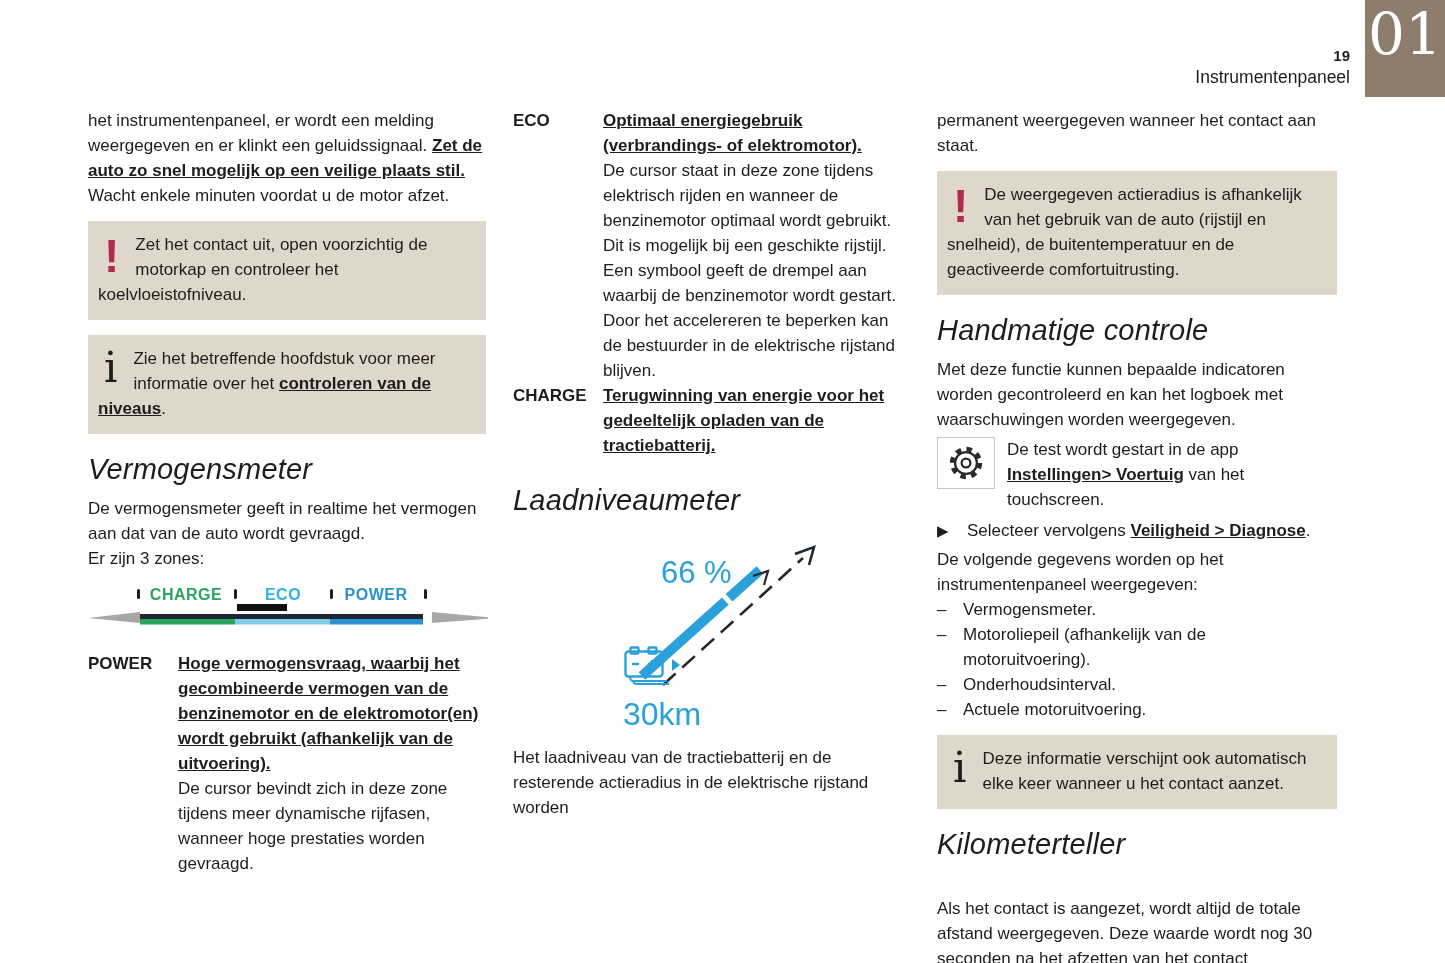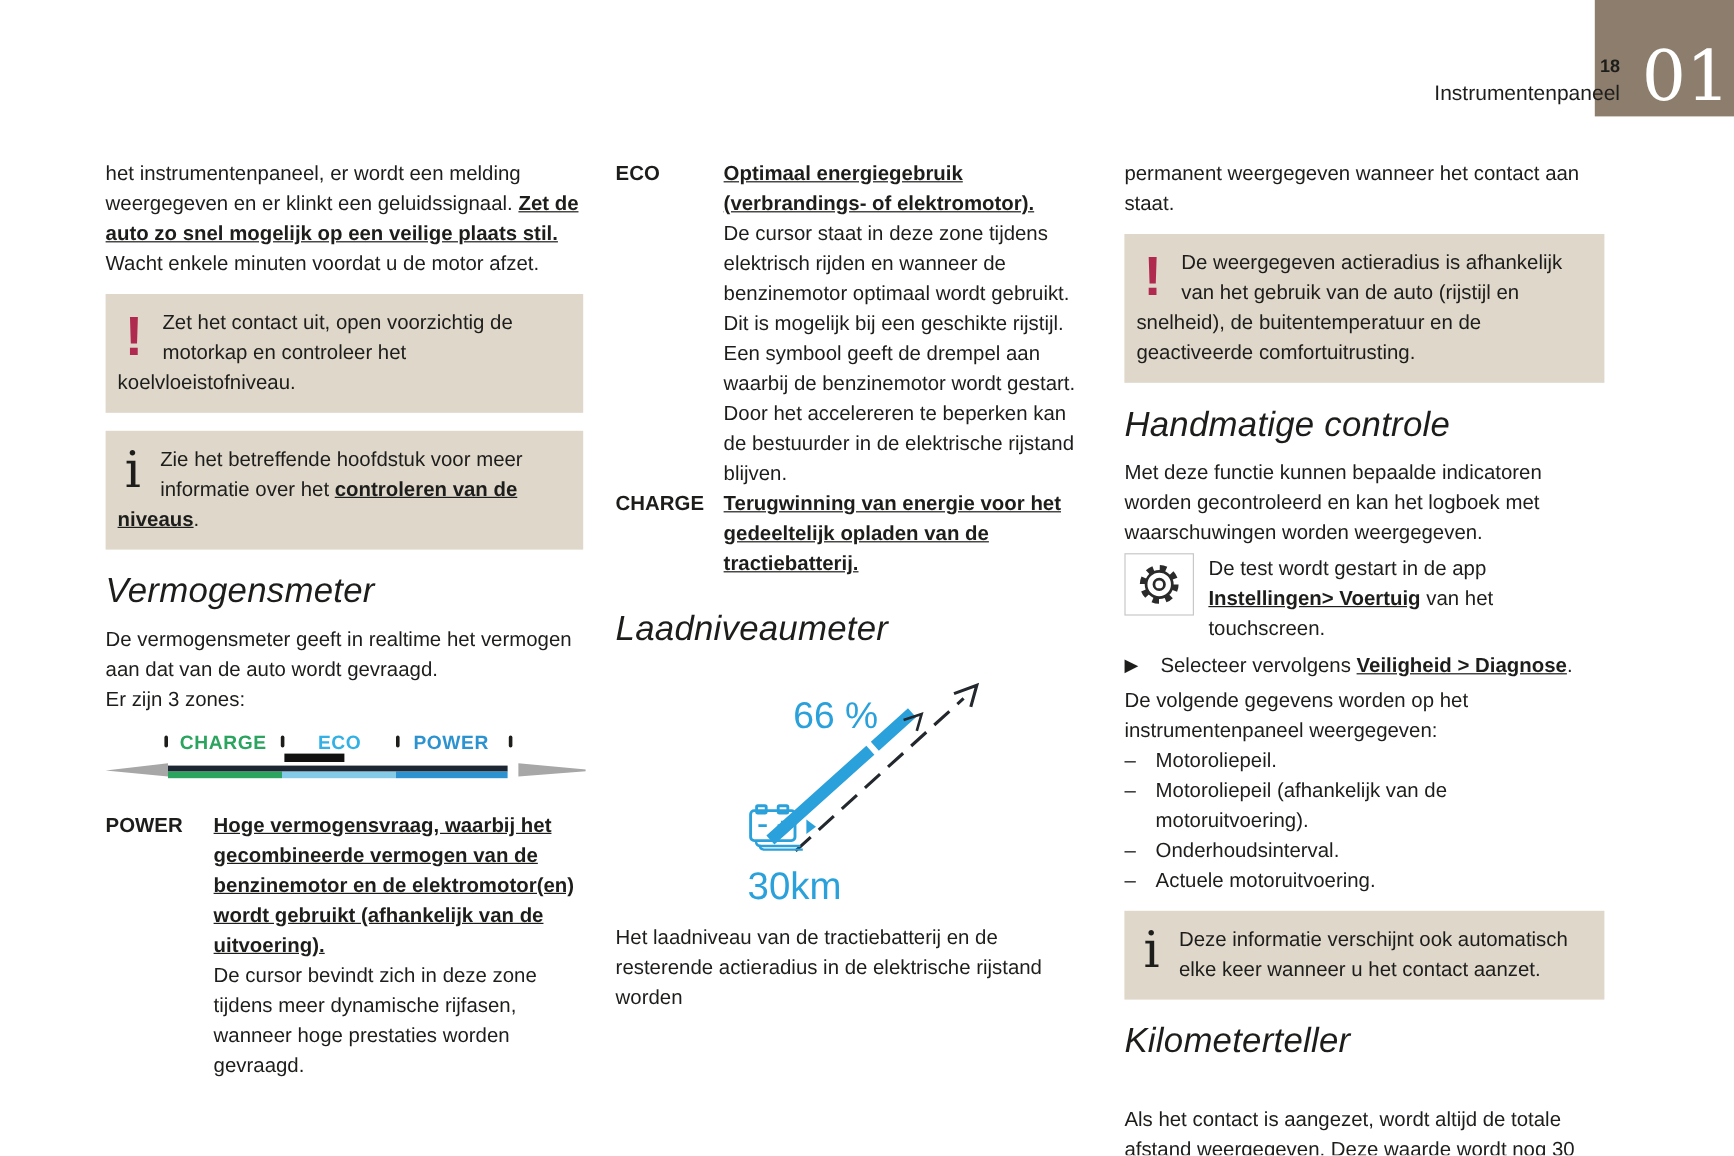--- a/index.html
+++ b/index.html
@@ -1,25 +1,25 @@
 <!DOCTYPE html>
 <html><head>
 <meta charset="utf-8">
 <style>
   html,body{margin:0;padding:0;background:#ffffff;}
   .page{position:relative;width:1445px;height:963px;background:#ffffff;overflow:hidden;
         font-family:"Liberation Sans",sans-serif;color:#1d1d1b;}
   
   .chapter-box{position:absolute;top:0;right:0;width:80px;height:97px;background:#8c7d6c;
-        color:#fff;display:flex;align-items:flex-end;justify-content:center;
-        font-family:"DejaVu Serif",serif;font-size:58px;font-weight:400;padding-left:36px;}
+        color:#fff;display:flex;align-items:flex-start;justify-content:center;
+        font-family:"DejaVu Serif",serif;font-size:58px;font-weight:400;}
   .page-num{position:absolute;top:47px;right:95px;font-size:15px;font-weight:700;text-align:right;}
   .section-title{position:absolute;top:67px;right:95px;font-size:17.5px;text-align:right;}
   
-  .col{position:absolute;top:132px;width:398px;font-size:17px;line-height:25px;}
+  .col{position:absolute;top:108px;width:398px;font-size:17px;line-height:25px;}
   .col-1{left:88px;}
   .col-2{left:513px;}
   .col-3{left:937px;width:400px;}
   p{margin:0;}
   .b{font-weight:700;text-decoration:underline;}
   
   .note{background:#ded7ca;padding:11px 14px 13px 10px;margin:13px 0 15px 0;}
   .note .nicon{float:left;margin:1px 16px 0 6px;line-height:1;}
   .excl{color:#b02a50;font-size:46px;font-weight:700;font-family:"Liberation Sans",sans-serif;}
   .infoi{color:#1d1d1b;font-size:42px;font-family:"DejaVu Serif",serif;}
@@ -46,21 +46,21 @@
   .dash-row .dash{width:26px;flex-shrink:0;}
 </style>
 </head>
 <body>
 
 <div class="page">
 
   <div class="chapter-box">
     <span>01</span>
   </div>
-  <div class="page-num">18</div>
+  <div class="page-num">19</div>
   <div class="section-title">Instrumentenpaneel</div>
 
   <div class="col col-1">
     <p><span>het instrumentenpaneel, er wordt een melding weergegeven en er klinkt een geluidssignaal. </span><span class="b">Zet de auto zo snel mogelijk op een veilige plaats stil. </span><span>Wacht enkele minuten voordat u de motor afzet.</span></p>
 
     <div class="note">
       <span class="nicon excl">!</span>
       <span>Zet het contact uit, open voorzichtig de motorkap en controleer het koelvloeistofniveau.</span>
     </div>
 
@@ -176,21 +176,21 @@
 
     <div class="action">
       <span class="tri">▶</span>
       <span><span>Selecteer vervolgens </span><span class="b">Veiligheid &gt; Diagnose</span><span>.</span></span>
     </div>
 
     <p>De volgende gegevens worden op het instrumentenpaneel weergegeven:</p>
     <div class="dash-list">
       <div class="dash-row">
           <span class="dash">–</span>
-          <span>Motoroliepeil.</span>
+          <span>Vermogensmeter.</span>
         </div>
       <div class="dash-row">
           <span class="dash">–</span>
           <span>Motoroliepeil (afhankelijk van de motoruitvoering).</span>
         </div>
       <div class="dash-row">
           <span class="dash">–</span>
           <span>Onderhoudsinterval.</span>
         </div>
       <div class="dash-row">

